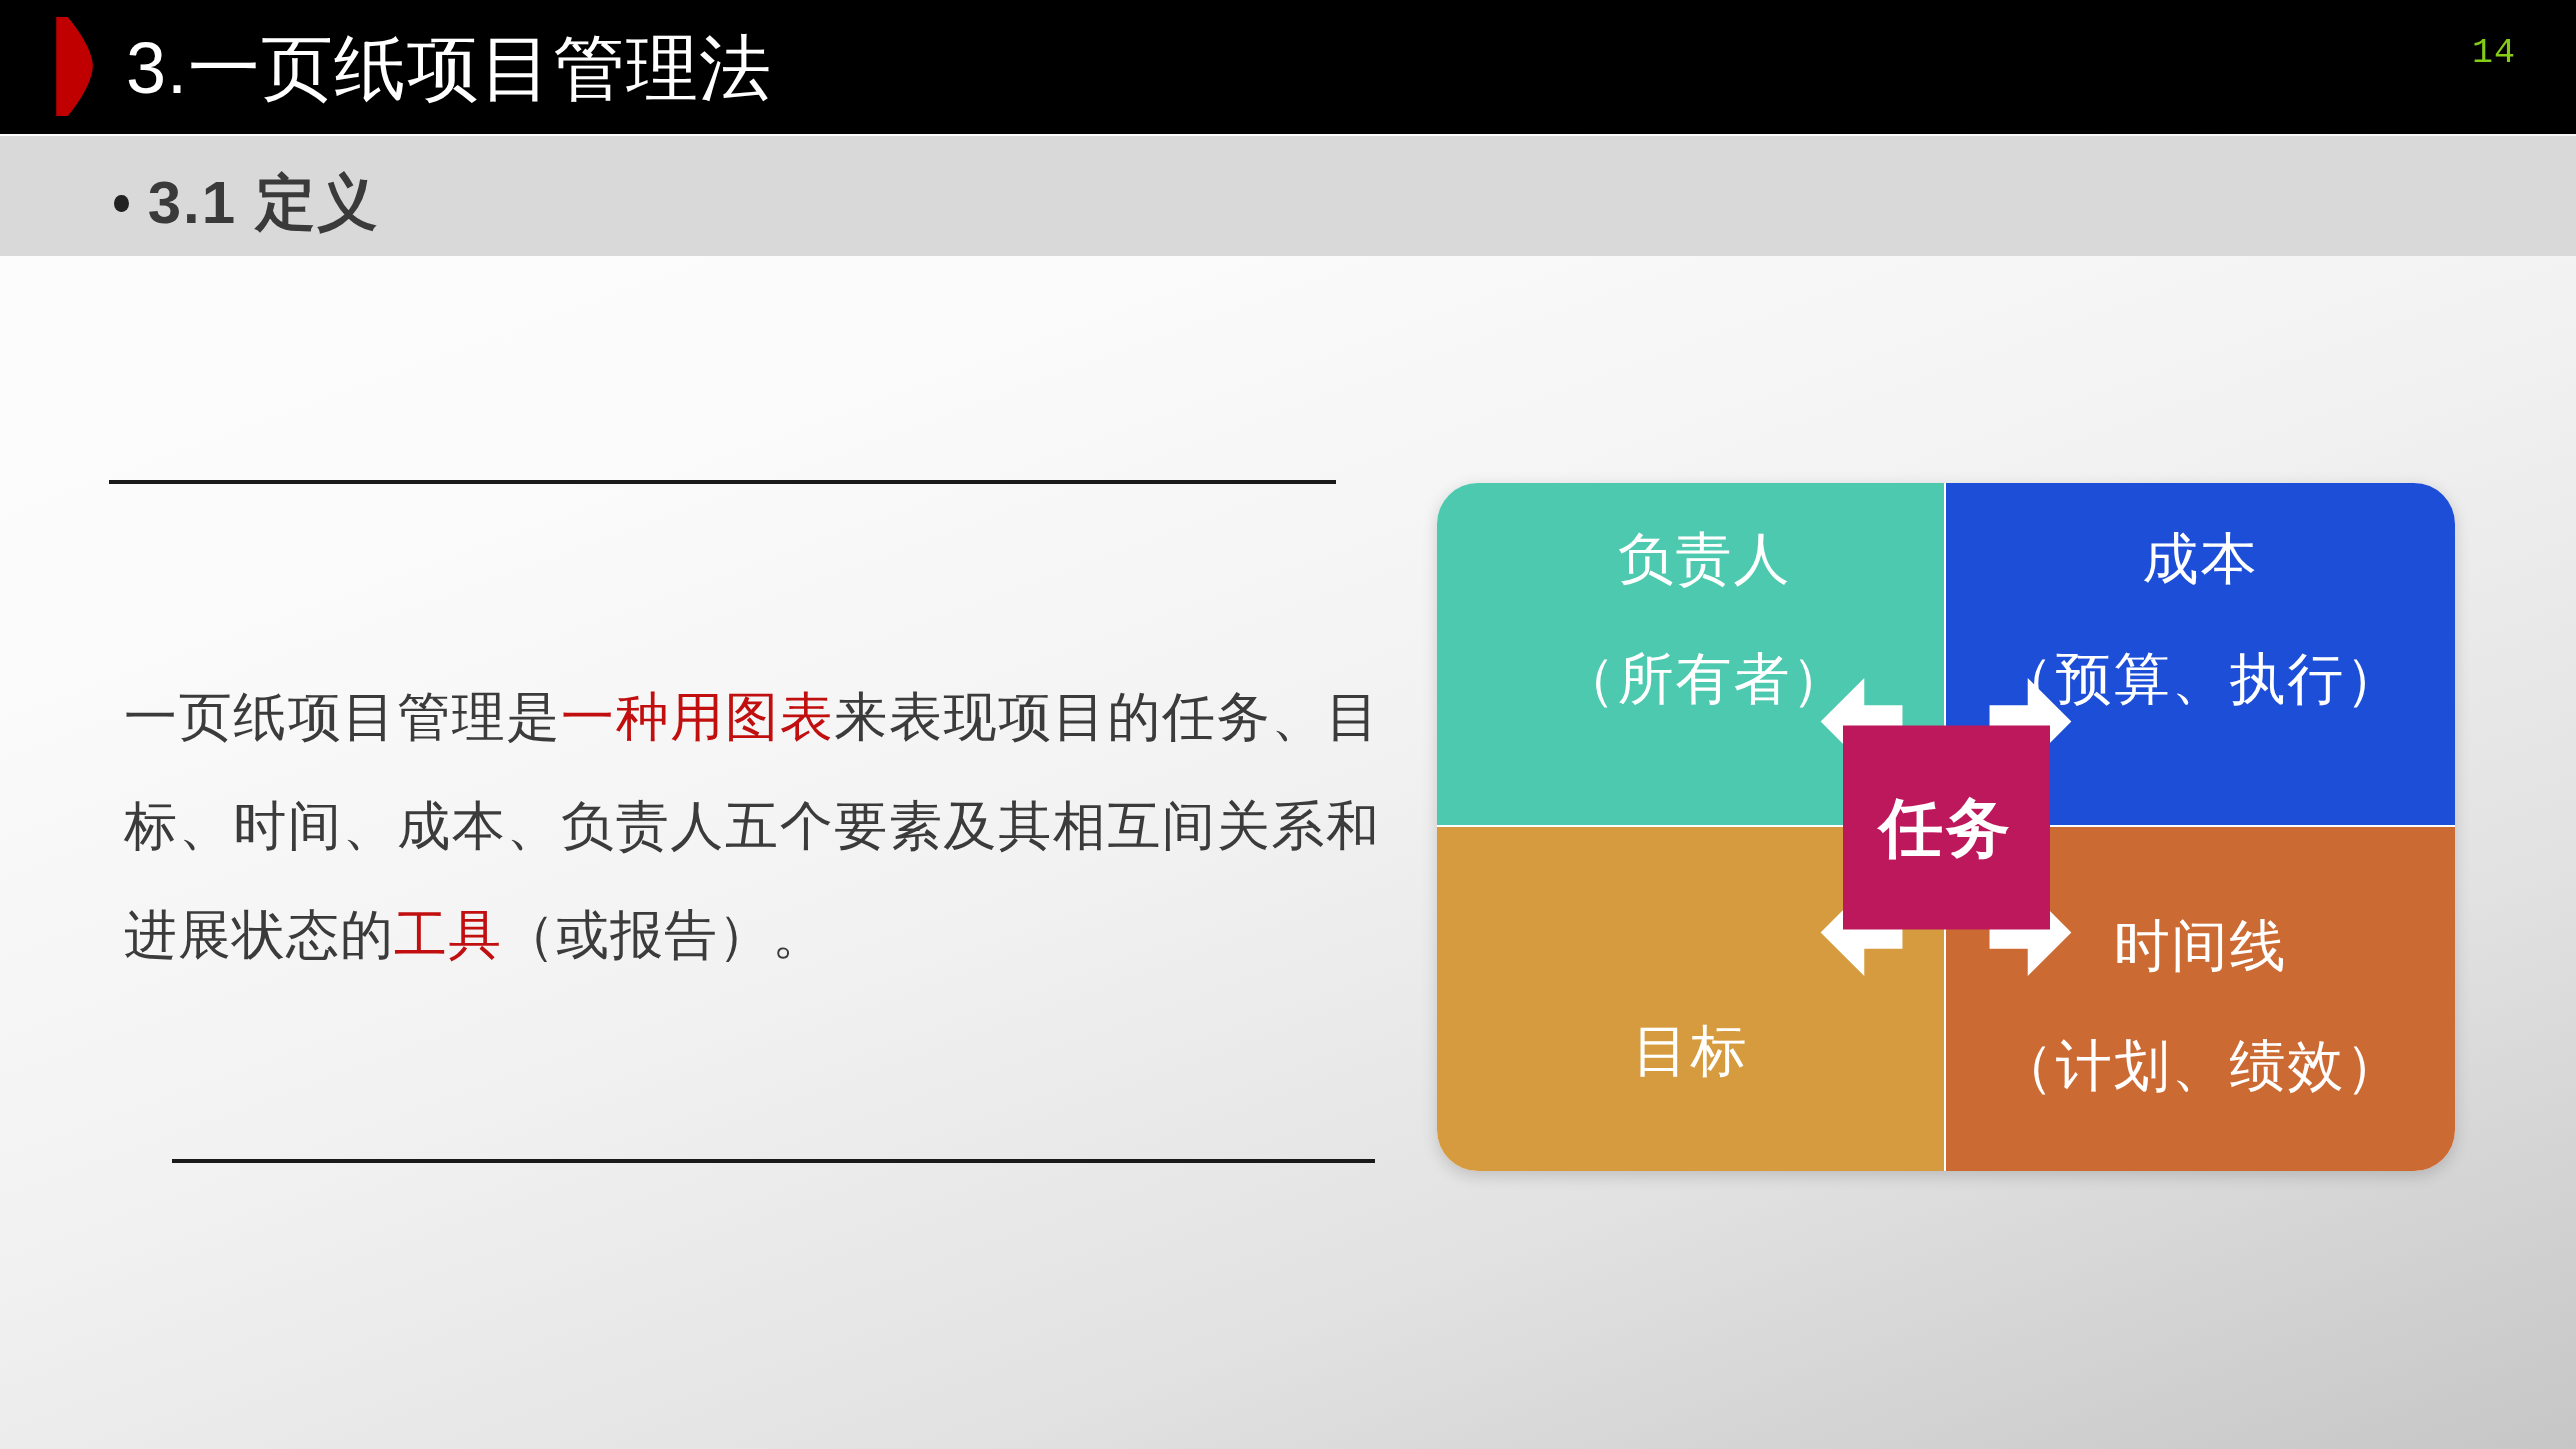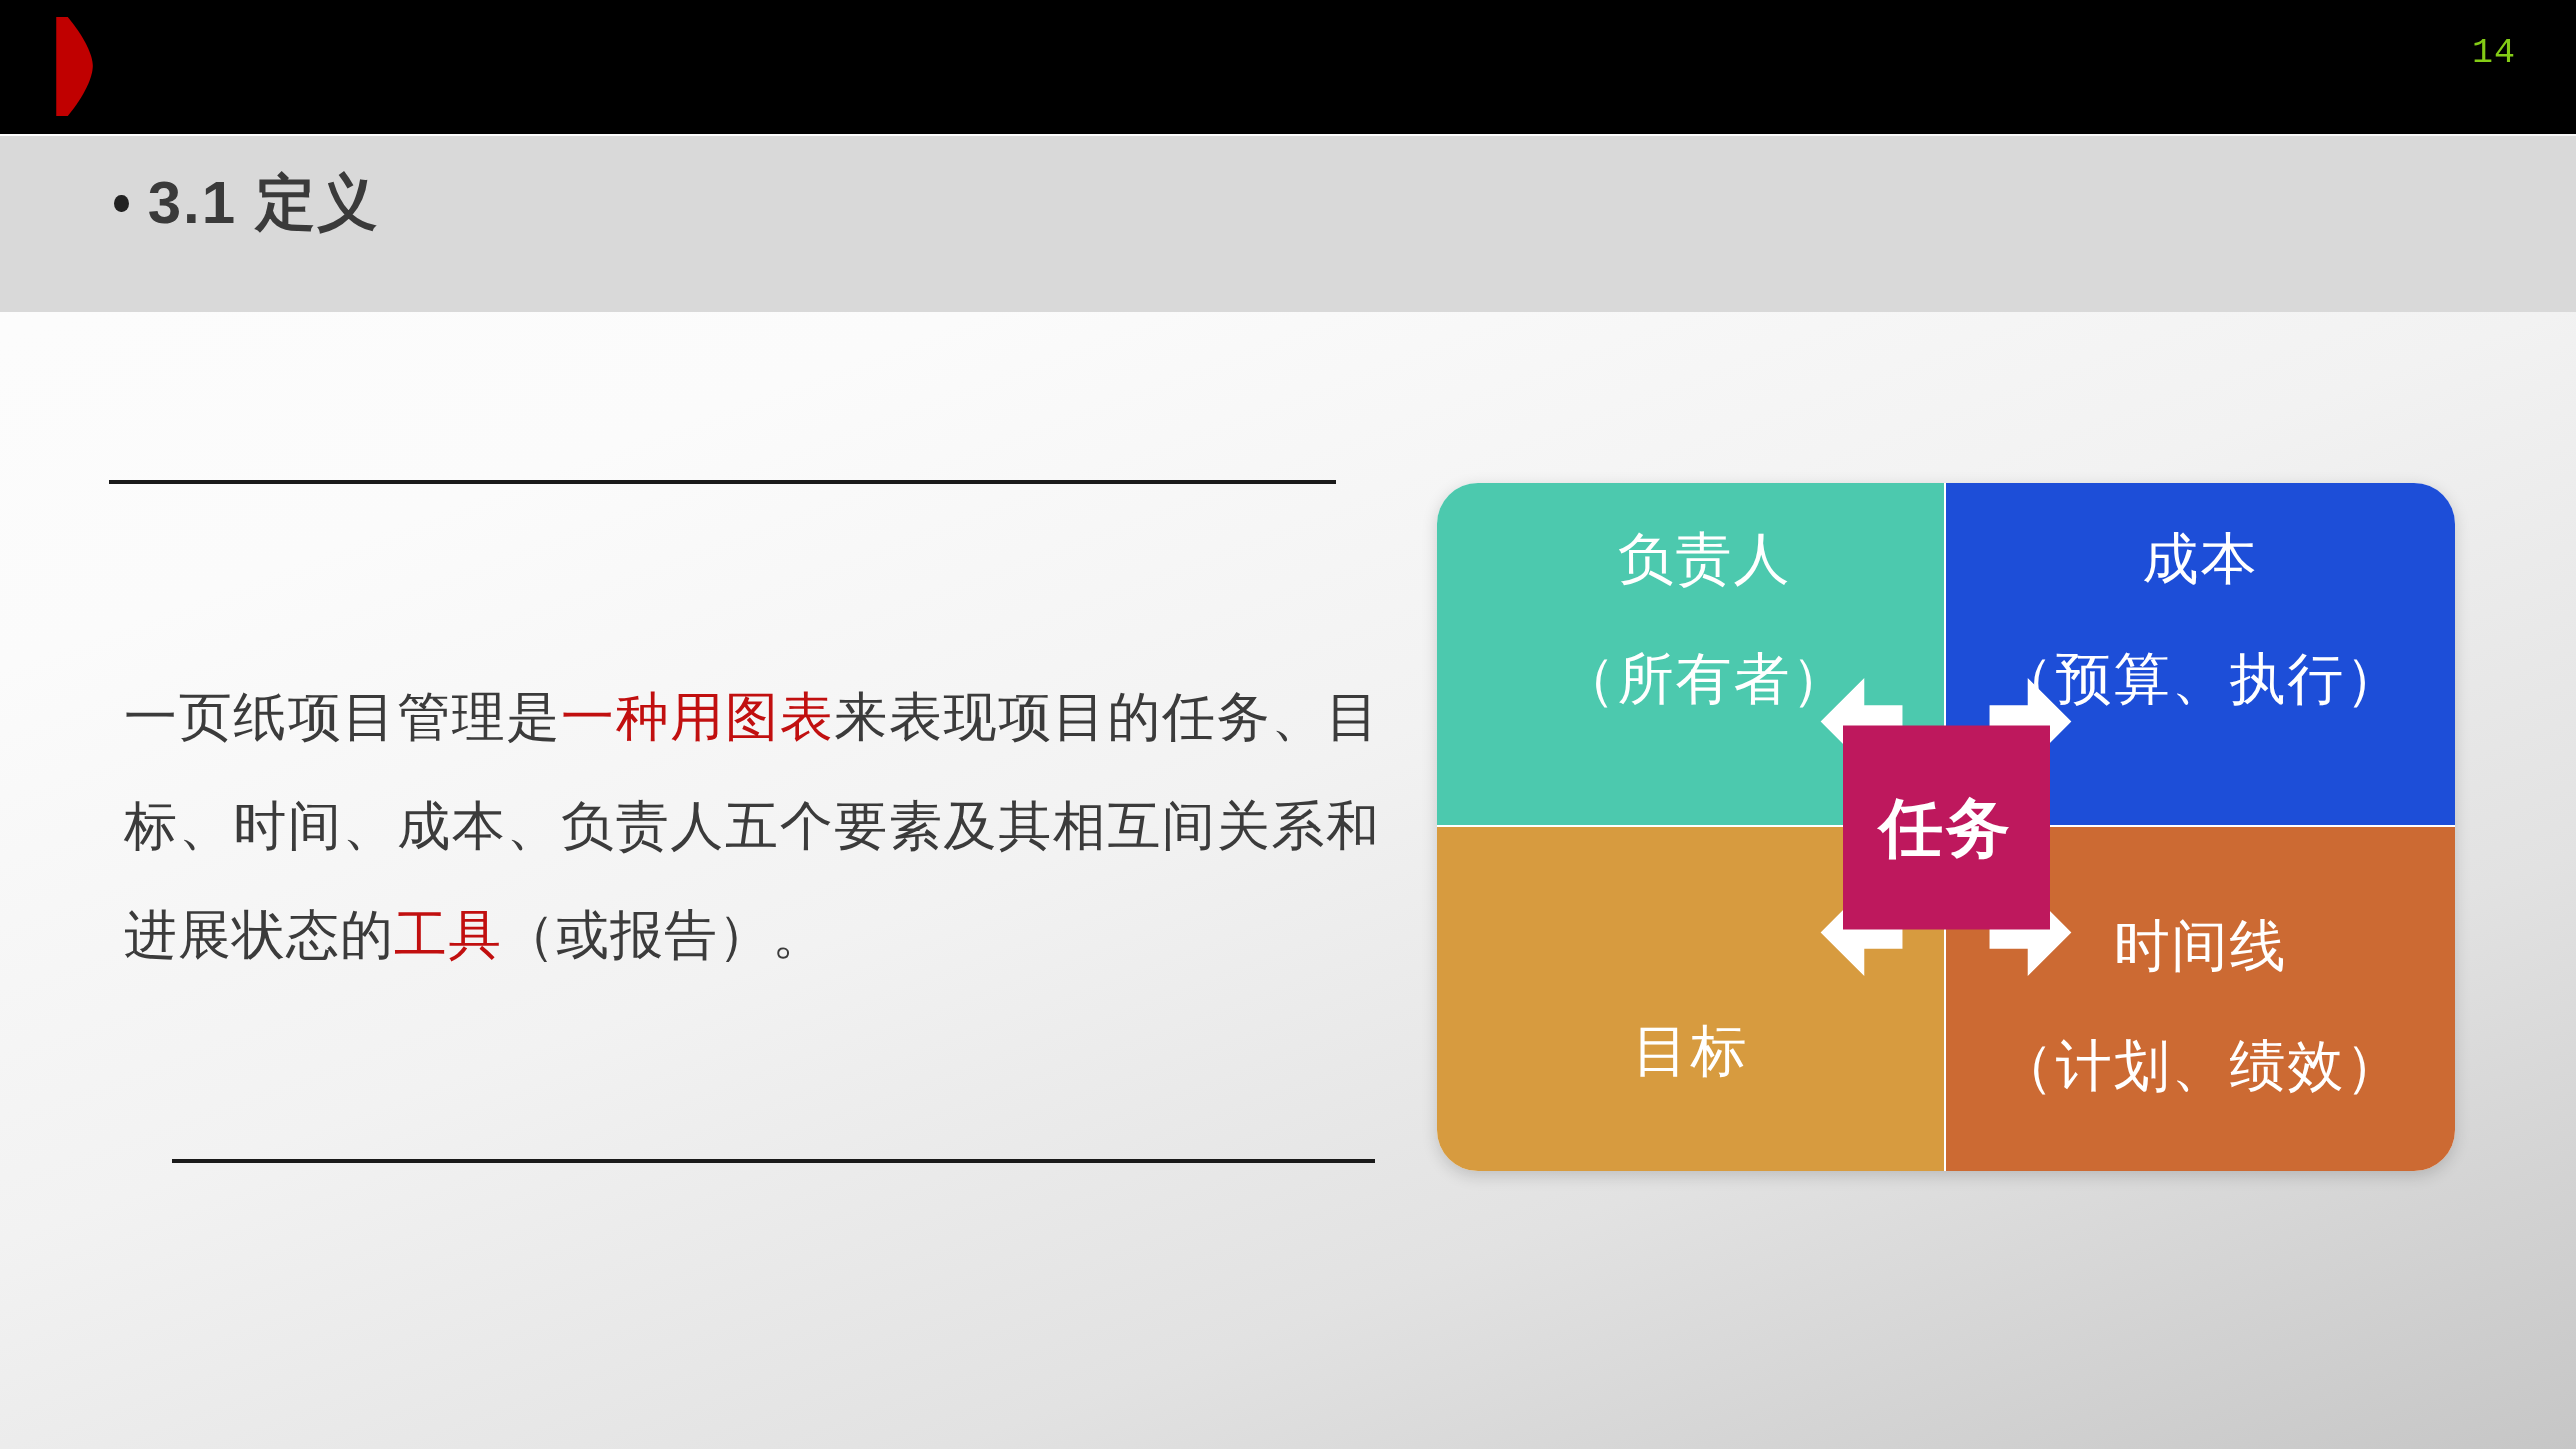--- a/index.html
+++ b/index.html
@@ -59,21 +59,21 @@
     font-weight: 300;
     letter-spacing: 1px;
   }
 
   
   .subtitle-band {
     position: absolute;
     left: 0;
     top: 136px;
     width: 2576px;
-    height: 176px;
+    height: 120px;
     background: #d9d9d9;
   }
   .subtitle-row {
     position: absolute;
     left: 114px;
     top: 27px;
     display: flex;
     align-items: center;
     gap: 19.3px;
   }
@@ -229,20 +229,21 @@
 <body>
 
 <div class="slide">
 
   <div class="header" style="background: rgb(0, 0, 0);">
     <div class="header-marker">
       <svg width="39" height="99" viewBox="0 0 40 103" aria-hidden="true">
         <path d="M0,0 L12,0 C30,22 38,40 38,51 C38,62 30,81 12,103 L0,103 Z" fill="#c00000"></path>
       </svg>
     </div>
+    <div class="header-title">3.一页纸项目管理法</div>
     <div class="page-number" style="color: #84cc16; font-family: Liberation Mono, monospace;">14</div>
   </div>
 
   <div class="subtitle-band" style="background: rgb(217, 217, 217);">
     <div class="subtitle-row">
       <span class="subtitle-bullet"></span>
       <span class="subtitle-text">3.1 定义</span>
     </div>
   </div>
 

